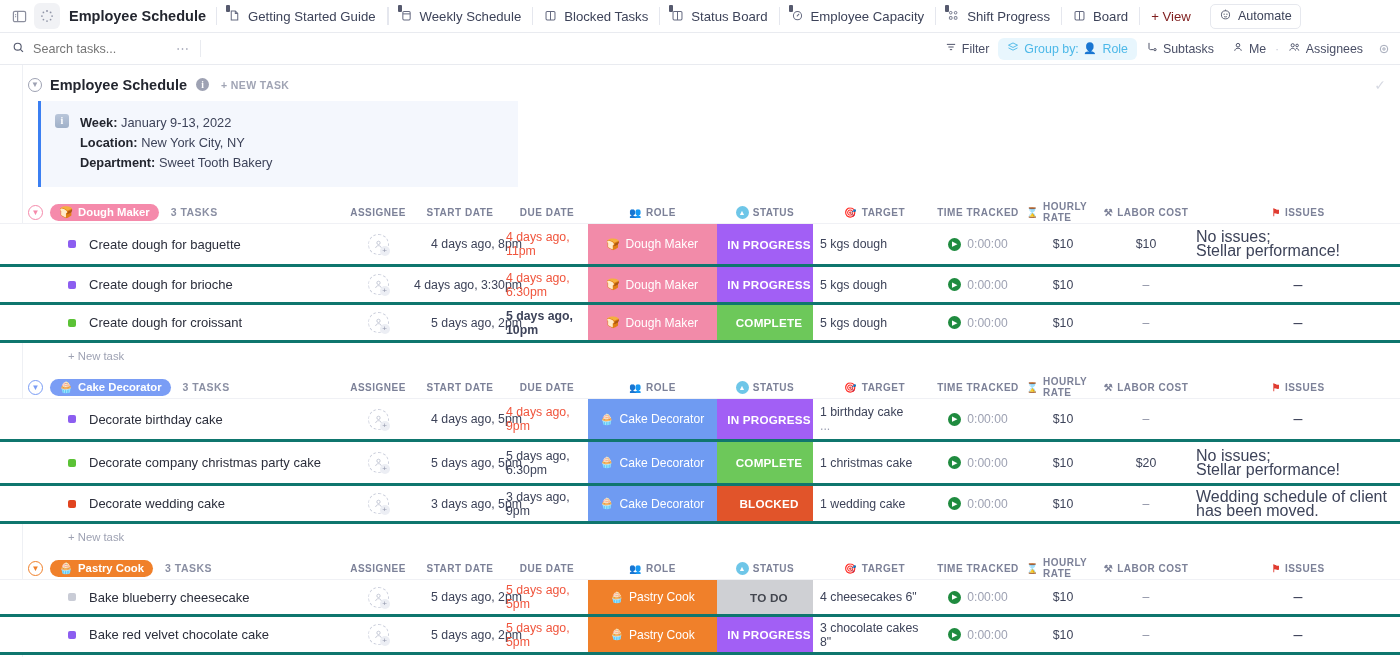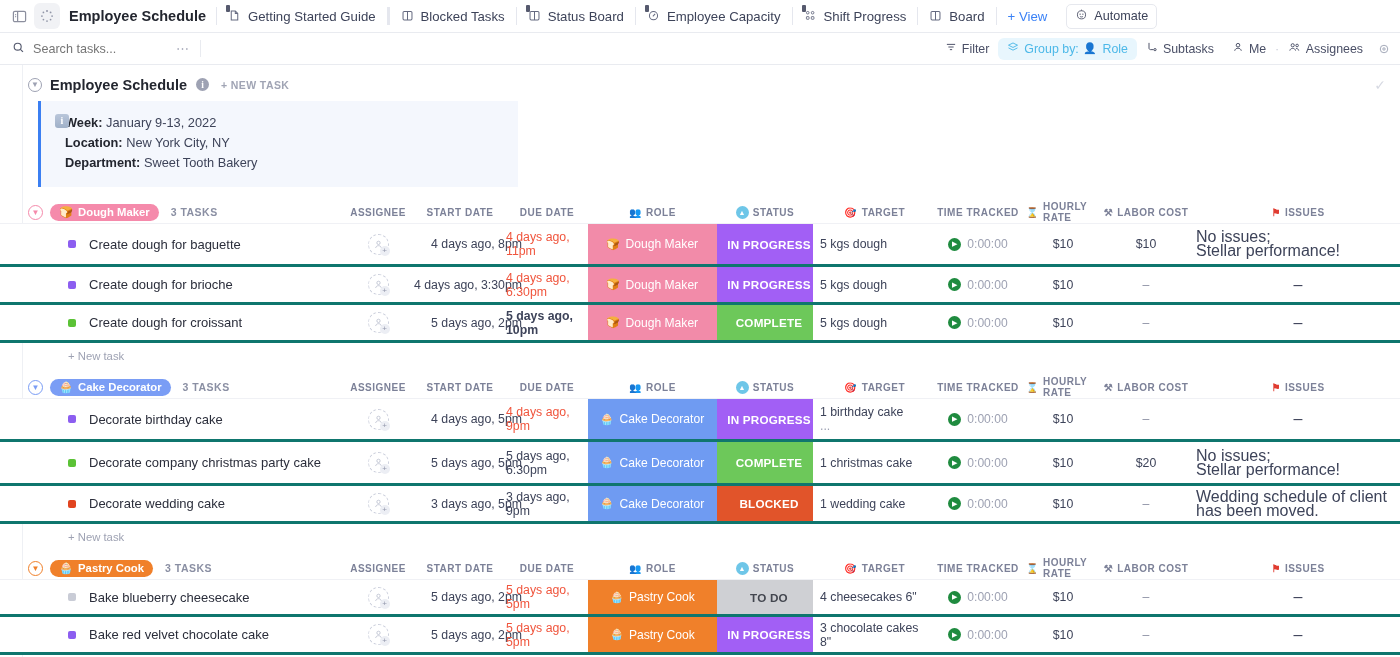--- a/index.html
+++ b/index.html
@@ -37,21 +37,21 @@
   .tab .tico { position:relative; width:14px; height:14px; flex:none; color:#656a80; }
   .tab .pin {
     position:absolute; top:-4px; left:-2px; width:4px; height:7px;
     background:#565a6e; border-radius:1px; transform:rotate(0deg);
   }
   .tab.active { color:#4cb8e8; }
   .tab.active .tico { color:#4cb8e8; }
   .tab.active:after {
     content:""; position:absolute; left:6px; right:6px; bottom:-1px; height:2px; background:#4cb8e8;
   }
-  .tab.muted { color:#3b82f6; }
+  .tab.muted { color:#7f1d1d; }
   .automate {
     margin-left:8px; margin-right:4px; height:25px; border:1px solid #e6e8ee; border-radius:5px;
     display:flex; align-items:center; gap:6px; padding:0 8px; color:#3d4359; font-size:12.6px; white-space:nowrap;
   }
 
   
   .searchbar {
     height:32px; display:flex; align-items:center;
     border-bottom:1px solid #e9ebf0; background:#fff; padding-left:12px; font-size:12.6px;
   }
@@ -90,21 +90,21 @@
   .desc-outer { padding:6px 0 0 38px; }
   .desc {
     width:480px; background:#f4f7fd; border-left:3px solid #3b7ff2; padding:12px 14px 14px 14px;
     position:relative; line-height:20px; font-size:12.8px; color:#3d4359;
   }
   .desc .iicon {
     position:absolute; left:14px; top:13px; width:14px; height:14px; border-radius:3px;
     background:linear-gradient(#b9c6da,#9fb0c8); color:#fff; font-size:10px; font-weight:bold;
     display:flex; align-items:center; justify-content:center; font-family:"Liberation Serif",serif;
   }
-  .desc .lines { margin-left:10px; }
+  .desc .lines { margin-left:25px; }
   .desc b { color:#23262f; }
 
   
   .grp { margin-top:14px; }
   .grp-head {
     display:flex; align-items:center; height:22px; padding-left:28px; position:relative;
   }
   .grp-chev {
     width:15px;height:15px;border-radius:50%;border:1.2px solid; display:flex;align-items:center;
     justify-content:center;font-size:8px;flex:none;
@@ -183,20 +183,30 @@
         <path d="M4 2.5h5l3 3v8H4z"></path>
           <path d="M9 2.5v3h3"></path>
       </svg>
     </span>
     <span>Getting Started Guide</span>
   </div>
   <div class="tb-sep"></div>
 
   <div class="tb-sep"></div>
 
+  <div class="tab">
+    <span class="tico">
+      <span class="pin"></span>
+      <svg width="13" height="13" viewBox="0 0 16 16" fill="none" stroke="currentColor" stroke-width="1.25">
+        <rect x="3.5" y="3" width="9" height="10.5" rx="1.4"></rect>
+          <line x1="3.5" y1="6" x2="12.5" y2="6"></line>
+      </svg>
+    </span>
+    <span>Weekly Schedule</span>
+  </div>
   <div class="tb-sep"></div>
 
   <div class="tab">
     <span class="tico">
       <svg width="13" height="13" viewBox="0 0 16 16" fill="none" stroke="currentColor" stroke-width="1.25">
         <rect x="2.5" y="3" width="11" height="10.5" rx="1.4"></rect>
           <line x1="8" y1="3" x2="8" y2="13.5"></line>
       </svg>
     </span>
     <span>Blocked Tasks</span>

